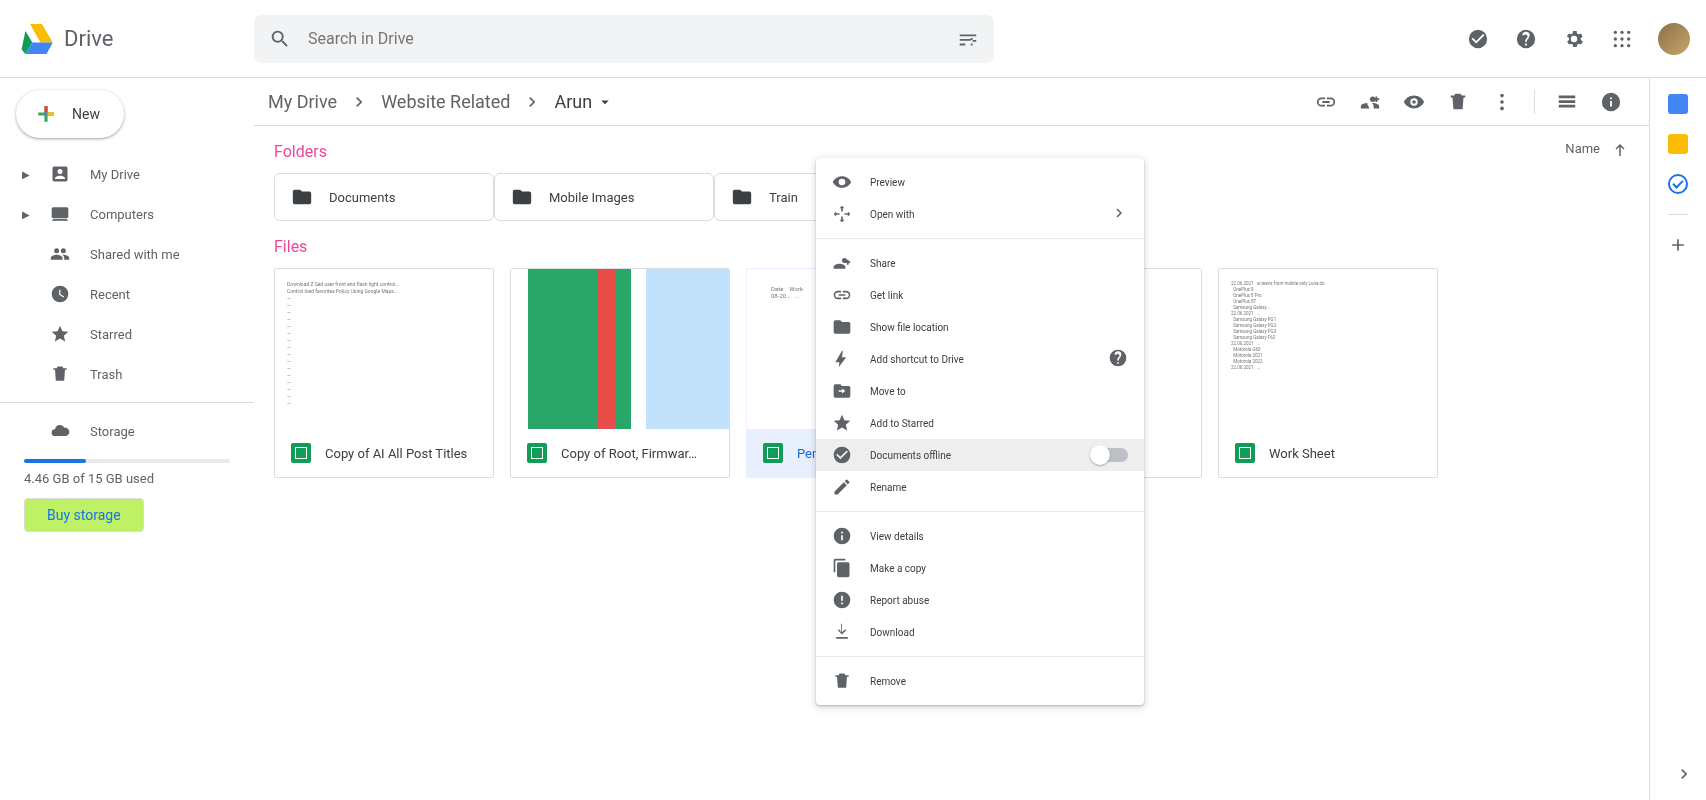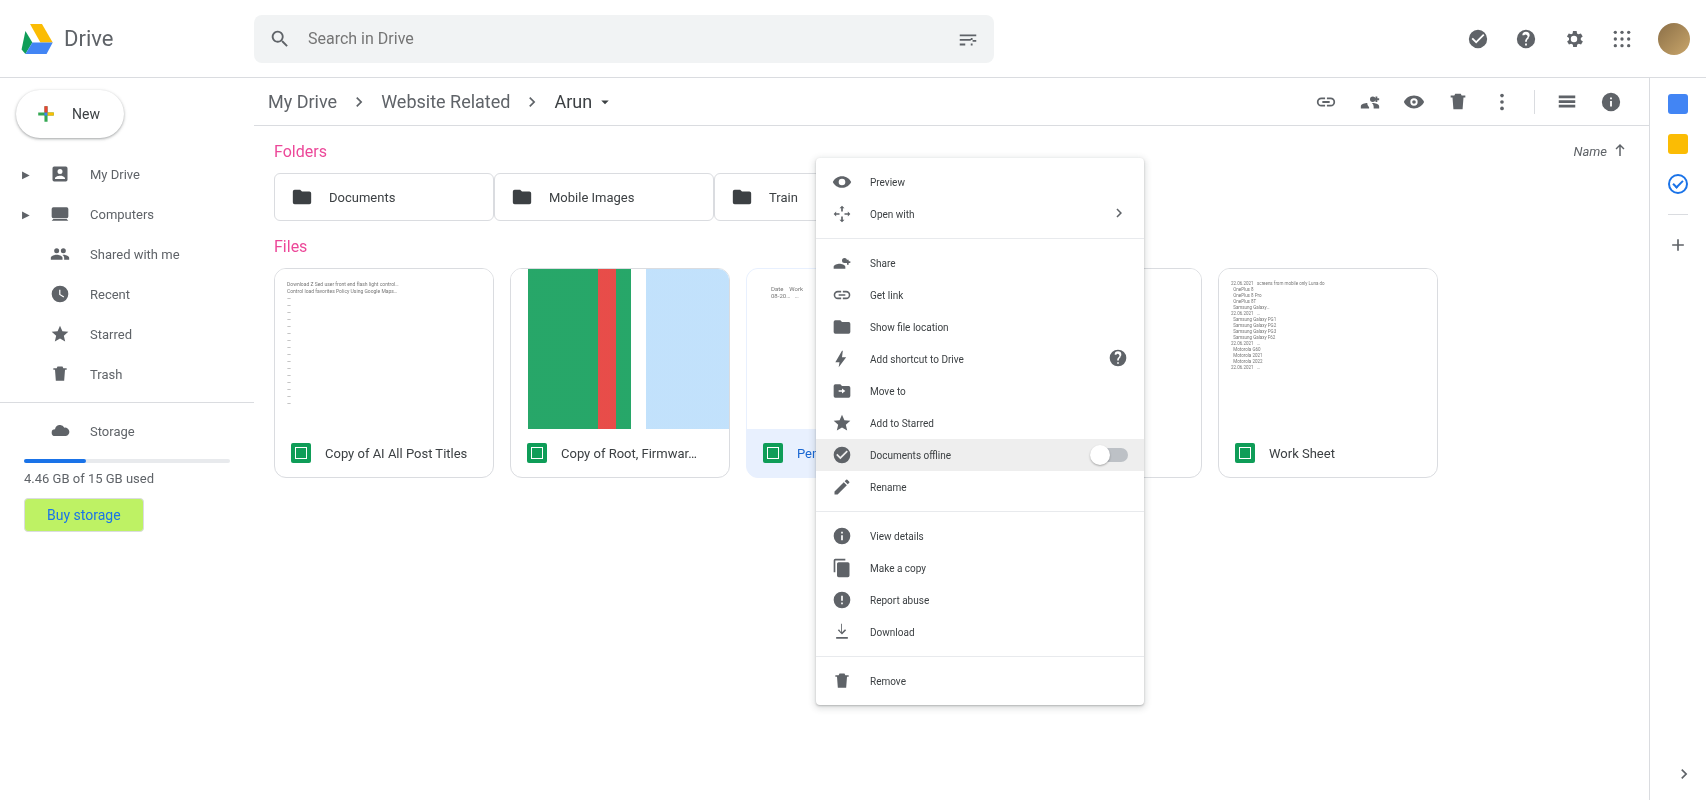--- a/index.html
+++ b/index.html
@@ -26,25 +26,25 @@
   .buy-btn { margin:0 24px; border:1px solid #dadce0; background:#bef264; color:#1a73e8; padding:8px 22px; border-radius:4px; font-size:14px; cursor:pointer; }
   .content { flex:1; display:flex; }
   .drive-area { flex:1; border-right:1px solid #dadce0; }
   .toolbar { height:48px; display:flex; align-items:center; padding:0 18px 0 8px; border-bottom:1px solid #dadce0; }
   .breadcrumb { display:flex; align-items:center; gap:6px; font-size:18px; color:#5f6368; }
   .bc-item { padding:4px 6px; border-radius:4px; cursor:pointer; }
   .bc-current { color:#3c4043; display:flex; align-items:center; gap:4px;justify-content:flex-end; }
   .toolbar-icons { margin-left:auto; display:flex; align-items:center; gap:4px;}
   .tb-sep { width:1px; height:24px; background:#dadce0; margin: 0 8px; }
   .section-label { font-size:16px; color:#ec4899; padding: 16px 20px 12px; }
-  .sort-area { float:right; display:flex; align-items:flex-end; gap:4px; font-size:13px; color:#5f6368; padding-right:20px;font-style:italic;}
+  .sort-area { float:right; display:flex; align-items:flex-start; gap:11px; font-size:13px; color:#5f6368; padding-right:20px;}
   .folders-row { display:flex; gap:0; padding: 0 20px; }
   .folder-card { width:220px; height:48px; border:1px solid #dadce0; border-radius:6px; display:flex; align-items:center; padding:0 16px; gap:16px; font-size:13px; color:#3c4043; cursor:pointer;}
   .files-grid { display:flex; gap:16px; padding: 0 20px; flex-wrap:wrap;}
-  .file-card { width:220px; border:1px solid #dadce0; border-radius:12px; overflow:hidden; cursor:pointer; background:#fff;}
+  .file-card { width:220px; border:1px solid #dadce0; border-radius:2px; overflow:hidden; cursor:pointer; background:#fff;}
   .file-card.selected { background:#e8f0fe; border-color:#e8f0fe; }
   .file-thumb { height:160px; background:#fff; display:flex; align-items:center; justify-content:center; }
   .file-footer { height:48px; display:flex; align-items:center; padding:0 16px; gap:14px; font-size:13px; color:#3c4043; white-space:nowrap; overflow:hidden; }
   .file-card.selected .file-footer { color:#1967d2; }
   .sheets-icon { width:20px; height:20px; background:#0f9d58; border-radius:2px; position:relative; flex-shrink:0; }
   .sheets-icon::after { content:''; position:absolute; inset:4px; border:1px solid #fff; }
   .side-panel { width:56px; display:flex; flex-direction:column; align-items:center; padding-top:16px; gap:20px; }
   .sp-icon { width:20px; height:20px; border-radius:3px;}
   .sp-cal { background:#4285f4; }
   .sp-keep { background:#fbbc04; }

